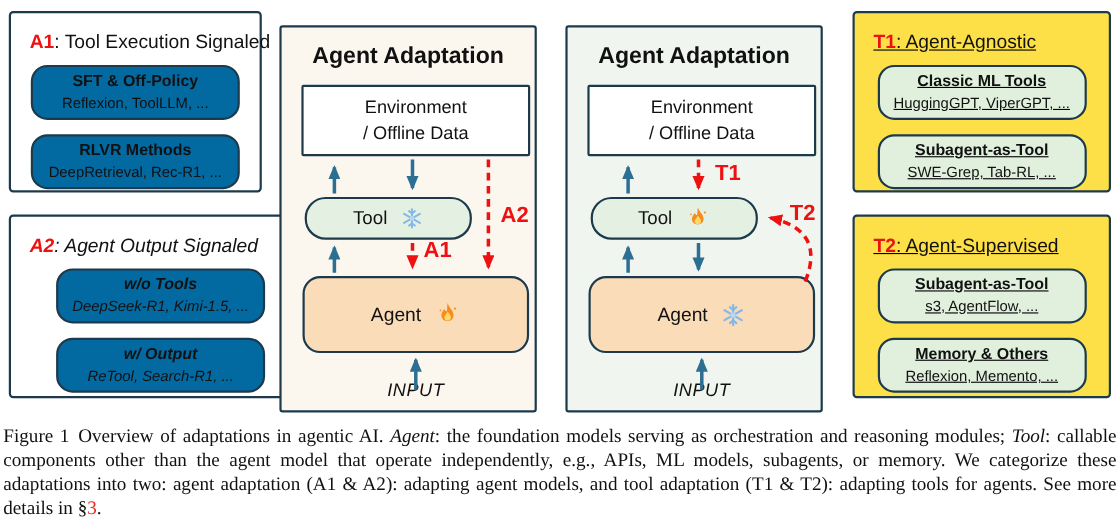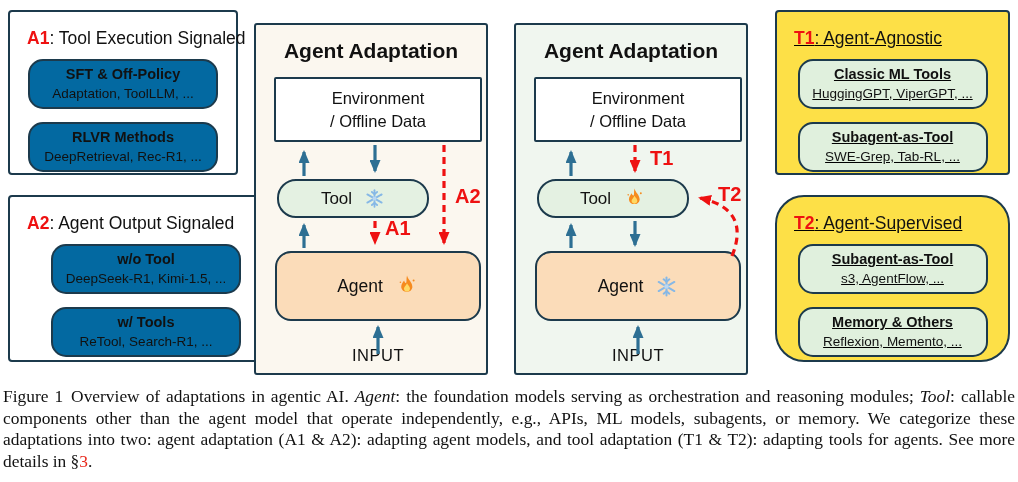--- a/index.html
+++ b/index.html
@@ -41,23 +41,23 @@
     text-align: center;
     padding: 4px 2px 5px 2px;
     margin-bottom: 13px;
   }
   .legend-item.peach { background: #0369a1; }
   .legend-item.green { background: #e0f0dd; }
   .legend-item .item-name { font-size: 14.5px; font-weight: bold; color: #111; line-height: 1.35; }
   .legend-item .item-examples { font-size: 13.5px; color: #111; line-height: 1.3; }
 
   #a1-box { left: 8px;   top: 10px;  width: 230px; height: 165px; }
-  #a2-box { left: 8px;   top: 195px; width: 276px; height: 167px; }
+  #a2-box { left: 8px;   top: 195px; width: 276px; height: 167px; font-style: italic; }
   #t1-box { left: 775px; top: 10px;  width: 235px; height: 165px; }
-  #t2-box { left: 775px; top: 195px; width: 235px; height: 167px; border-radius: 29px; }
+  #t2-box { left: 775px; top: 195px; width: 235px; height: 167px; }
 
   
   .panel {
     position: absolute;
     top: 23px;
     width: 234px;
     height: 352px;
     border: 2.5px solid #1c3a4c;
     border-radius: 3px;
   }
@@ -99,20 +99,21 @@
     border-radius: 16px;
     display: flex; align-items: center; justify-content: center; gap: 12px;
     font-size: 17.5px; color: #111;
   }
   .input-label {
     position: absolute;
     left: 19px; top: 321px; width: 206px;
     text-align: center;
     font-size: 16.5px; color: #111;
     letter-spacing: 0.5px;
+    font-style: italic;
   }
   .arrow-layer { position: absolute; left: 0; top: 0; pointer-events: none; }
   .arrow-label {
     position: absolute;
     color: #ee1111;
     font-weight: bold;
     font-size: 20px;
   }
   .icon-svg { display: block; }
 
@@ -133,36 +134,36 @@
 </style>
 </head>
 <body>
 
 <div class="page">
 
   <div class="legend white" id="a1-box">
     <div class="legend-title"><span class="code">A1</span><span>: Tool Execution Signaled</span></div>
     <div class="legend-item peach">
       <div class="item-name">SFT &amp; Off-Policy</div>
-      <div class="item-examples">Adaptation, ToolLLM, ...</div>
+      <div class="item-examples">Reflexion, ToolLLM, ...</div>
     </div>
     <div class="legend-item peach">
       <div class="item-name">RLVR Methods</div>
       <div class="item-examples">DeepRetrieval, Rec-R1, ...</div>
     </div>
   </div>
 
   <div class="legend white" id="a2-box">
     <div class="legend-title"><span class="code">A2</span><span>: Agent Output Signaled</span></div>
     <div class="legend-item peach">
-      <div class="item-name">w/o Tool</div>
+      <div class="item-name">w/o Tools</div>
       <div class="item-examples">DeepSeek-R1, Kimi-1.5, ...</div>
     </div>
     <div class="legend-item peach">
-      <div class="item-name">w/ Tools</div>
+      <div class="item-name">w/ Output</div>
       <div class="item-examples">ReTool, Search-R1, ...</div>
     </div>
   </div>
 
   <div class="panel" id="agent-adaptation-panel">
     <div class="panel-title">Agent Adaptation</div>
     <div class="env-box">
       <div>Environment</div>
       <div>/ Offline Data</div>
     </div>

